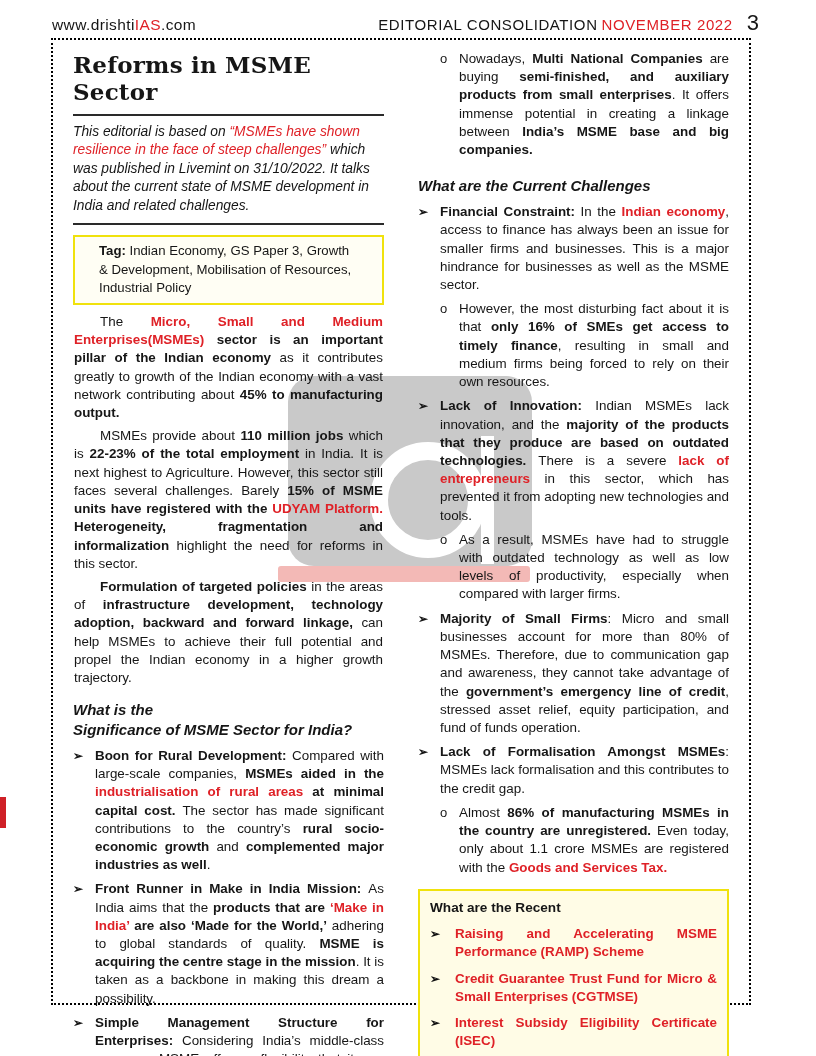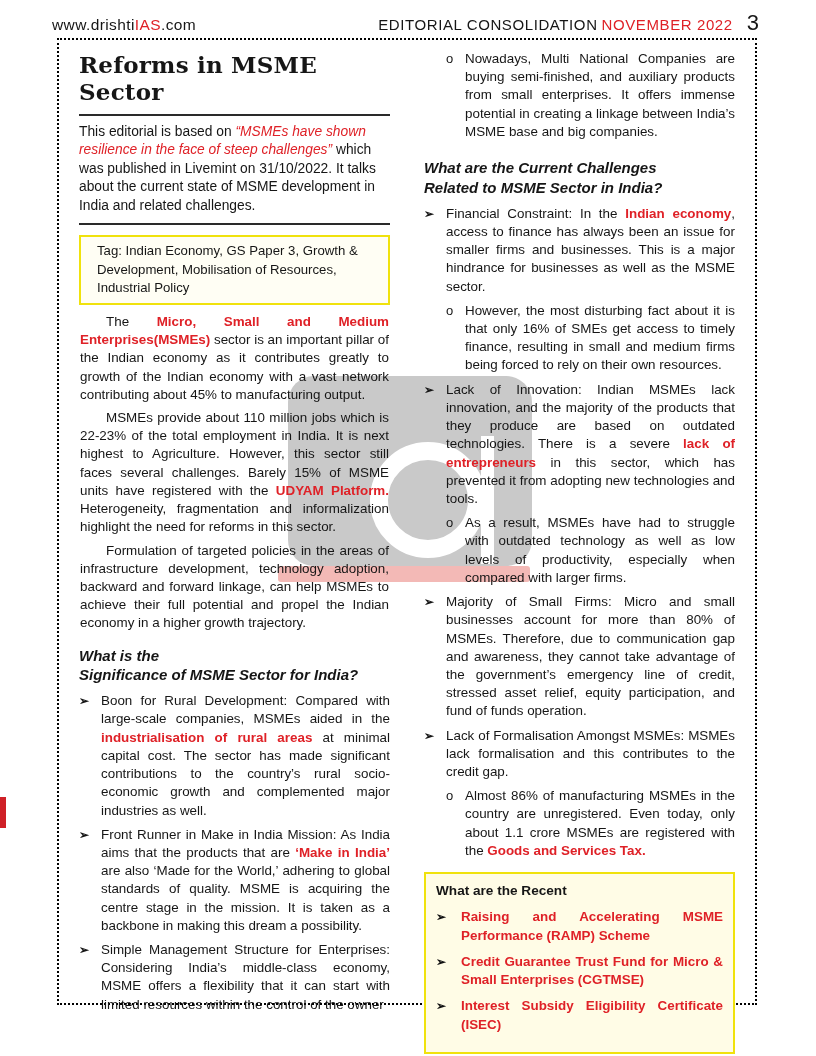--- a/index.html
+++ b/index.html
@@ -25,28 +25,28 @@
   .red{color:var(--red)}
 
   
   .wm{position:absolute;left:288px;top:376px;width:244px;height:206px;z-index:0}
   .wm-sq{position:absolute;left:0;right:0;top:0;bottom:16px;background:var(--wm-grey);border-radius:26px}
   .wm-gap{position:absolute;right:38px;top:60px;width:13px;bottom:18px;background:#fff}
   .wm-ring{position:absolute;left:82px;top:66px;width:116px;height:116px;border-radius:50%;border:18px solid #fff}
   .wm-stripe{position:absolute;left:-10px;right:2px;bottom:0;height:16px;background:var(--wm-red);border-radius:3px}
 
   
-  .sheet{position:absolute;left:57px;top:38px;width:700px;height:967px;border:2px dotted #000;padding:8px 20px 10px;z-index:1;background:transparent}
+  .sheet{position:absolute;left:51px;top:38px;width:700px;height:967px;border:2px dotted #000;padding:8px 20px 10px;z-index:1;background:transparent}
   .cols{display:flex;gap:34px;height:100%}
   .col{flex:1;min-width:0}
 
   .title{font-family:"DejaVu Serif",serif;font-weight:bold;font-size:23px;letter-spacing:.2px;margin:3px 0 9px}
   .rule{height:2px;background:#2a2a2a;margin:6px 0}
   .intro{font-size:13.8px;line-height:1.34;margin:7px 0 8px;text-align:left}
-  .tagbox{border:2px solid var(--yellow);background:var(--tag-bg);padding:5px 16px;font-size:13.2px;line-height:1.4;margin:10px 0 8px}
+  .tagbox{border:2px solid var(--yellow);background:var(--tag-bg);padding:5px 24px;font-size:13.2px;line-height:1.4;margin:10px 0 8px}
 
   .para{font-size:13.4px;line-height:1.36;text-align:justify;margin:5px 1px}
   .para.indent{text-indent:26px}
 
   .sec{font-size:15px;font-style:italic;font-weight:bold;line-height:1.32;margin:13px 0 7px}
 
   .bullet{display:flex;gap:7px;font-size:13.4px;line-height:1.36;margin:6px 0}
   .bullet .bm{flex:0 0 15px;font-size:12px;line-height:1.5;font-weight:bold}
   .bullet .bt{flex:1;text-align:justify}
   .bullet.sub{margin-left:22px}
@@ -56,23 +56,23 @@
   .box{border:2.5px solid var(--yellow);background:var(--box-bg);padding:8px 10px 10px;margin-top:12px}
   .box .bh{font-weight:bold;font-size:13.6px;line-height:1.35}
   .box .bullet{margin:8px 0}
   .box .bullet .bm{flex:0 0 18px;color:#111}
   .box .bullet .bt{font-weight:bold;color:var(--red);text-align:justify}
 
   .edge-tab{position:absolute;left:0;top:797px;width:6px;height:31px;background:#cf2027;z-index:2}
 
   
   .seg-n{}
-  .seg-b{font-weight:normal}
+  .seg-b{font-weight:bold}
   .seg-r{font-weight:bold;color:var(--red)}
-  .seg-i{}
+  .seg-i{font-style:italic}
   .seg-ir{font-style:italic;color:var(--red)}
 </style>
 </head>
 <body>
 
 <div class="page">
 
   <header class="hdr">
     <div class="site"><span>www.drishti</span><span class="red">IAS</span><span>.com</span></div>
     <div class="hdr-right">
@@ -125,21 +125,20 @@
       </section>
 
       <section class="col">
         <div class="bullet sub" style="margin-top:2px">
           <span class="bm">o</span>
           <div class="bt"><span class="seg-n">Nowadays, </span><span class="seg-b">Multi National Companies</span><span class="seg-n"> are buying </span><span class="seg-b">semi-finished, and auxiliary products from small enterprises</span><span class="seg-n">. It offers immense potential in creating a linkage between </span><span class="seg-b">India’s MSME base and big companies.</span></div>
         </div>
 
         <h2 class="sec" style="margin-top:17px">
           <div>What are the Current Challenges</div>
-          <div>Related to MSME Sector in India?</div>
         </h2>
 
         <div class="bullet">
           <span class="bm">➢</span>
           <div class="bt"><span class="seg-b">Financial Constraint: </span><span class="seg-n">In the </span><span class="seg-r">Indian economy</span><span class="seg-n">, access to finance has always been an issue for smaller firms and businesses. This is a major hindrance for businesses as well as the MSME sector.</span></div>
         </div>
         <div class="bullet sub">
           <span class="bm">o</span>
           <div class="bt"><span class="seg-n">However, the most disturbing fact about it is that </span><span class="seg-b">only 16% of SMEs get access to timely finance</span><span class="seg-n">, resulting in small and medium firms being forced to rely on their own resources.</span></div>
         </div>

